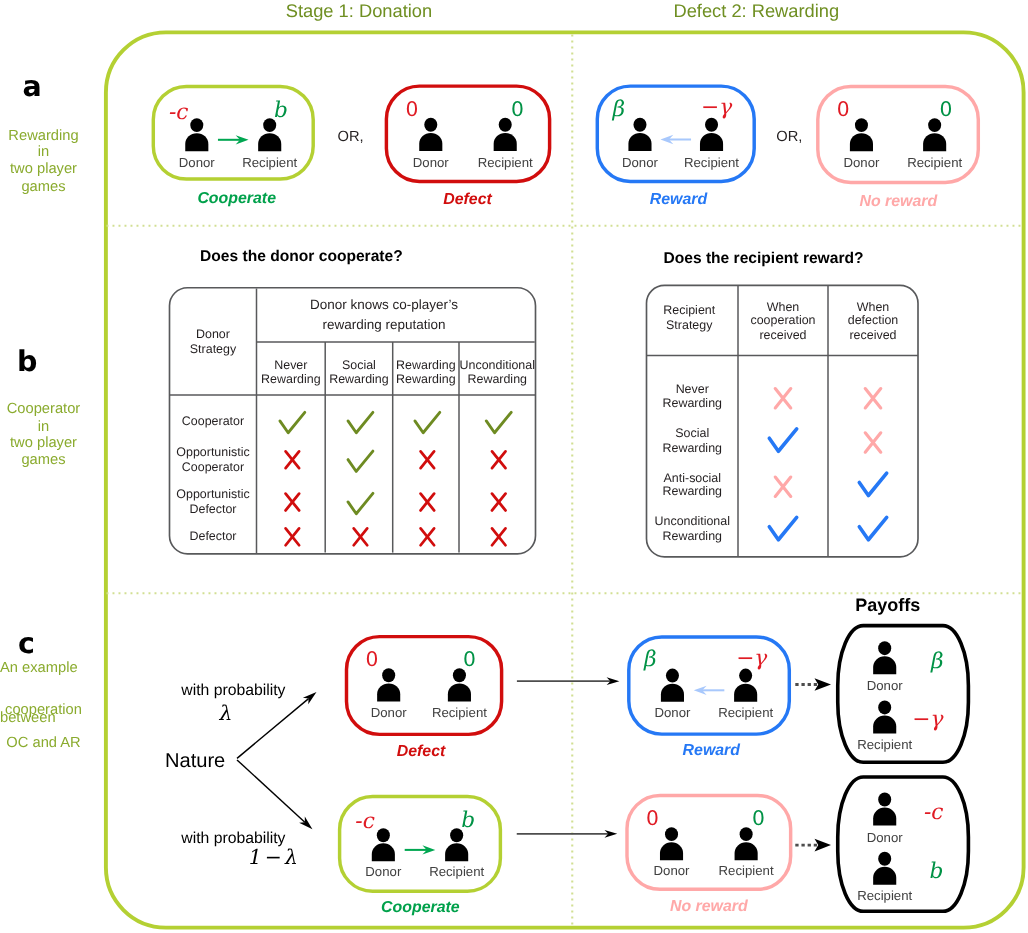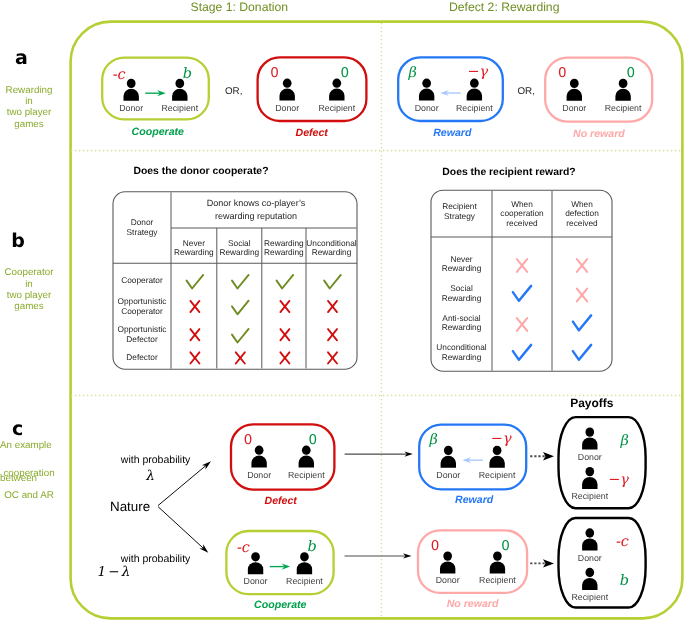--- a/index.html
+++ b/index.html
@@ -316,21 +316,21 @@
 <div class="t trow" style="left:431.00px;top:284.20px;width:61px;text-align:center;">Social</div>
 <div class="t trow" style="left:431.00px;top:293.80px;width:61px;text-align:center;">Rewarding</div>
 <div class="t trow" style="left:431.00px;top:313.70px;width:61px;text-align:center;">Anti-social</div>
 <div class="t trow" style="left:431.00px;top:323.30px;width:61px;text-align:center;">Rewarding</div>
 <div class="t trow" style="left:431.00px;top:343.20px;width:61px;text-align:center;">Unconditional</div>
 <div class="t trow" style="left:431.00px;top:352.80px;width:61px;text-align:center;">Rewarding</div>
 <div class="t nature" style="left:110.00px;top:500.00px;">Nature</div>
 <div class="t prob" style="left:105.60px;top:455.30px;width:100px;text-align:center;">with probability</div>
 <div class="t probm" style="left:100.60px;top:470.20px;width:100px;text-align:center;">λ</div>
 <div class="t prob" style="left:105.60px;top:553.50px;width:100px;text-align:center;">with probability</div>
-<div class="t probm" style="left:97.60px;top:566.30px;width:100px;text-align:left;letter-spacing:-1.1px;">1 − λ</div>
+<div class="t probm" style="left:97.60px;top:566.30px;width:100px;text-align:right;letter-spacing:-1.1px;">1 − λ</div>
 <div class="t pftitle" style="left:570.20px;top:397.40px;">Payoffs</div>
 <div class="t pay" style="left:236.00px;top:434.20px;color:#e01b24;width:24px;text-align:center;">0</div>
 <div class="t pay" style="left:300.90px;top:434.20px;color:#009245;width:24px;text-align:center;">0</div>
 <div class="t plab" style="left:235.12px;top:470.50px;width:48px;text-align:center;">Donor</div>
 <div class="t plab" style="left:282.28px;top:470.50px;width:48px;text-align:center;">Recipient</div>
 <div class="t boxcap" style="left:209.00px;top:495.60px;width:143.4px;text-align:center;color:#d10d0d;">Defect</div>
 <div class="t paym" style="left:231.40px;top:540.90px;color:#e01b24;width:24px;text-align:center;">-c</div>
 <div class="t paym" style="left:300.10px;top:540.30px;color:#009245;width:24px;text-align:center;">b</div>
 <div class="t plab" style="left:231.56px;top:577.10px;width:48px;text-align:center;">Donor</div>
 <div class="t plab" style="left:280.44px;top:577.10px;width:48px;text-align:center;">Recipient</div>

